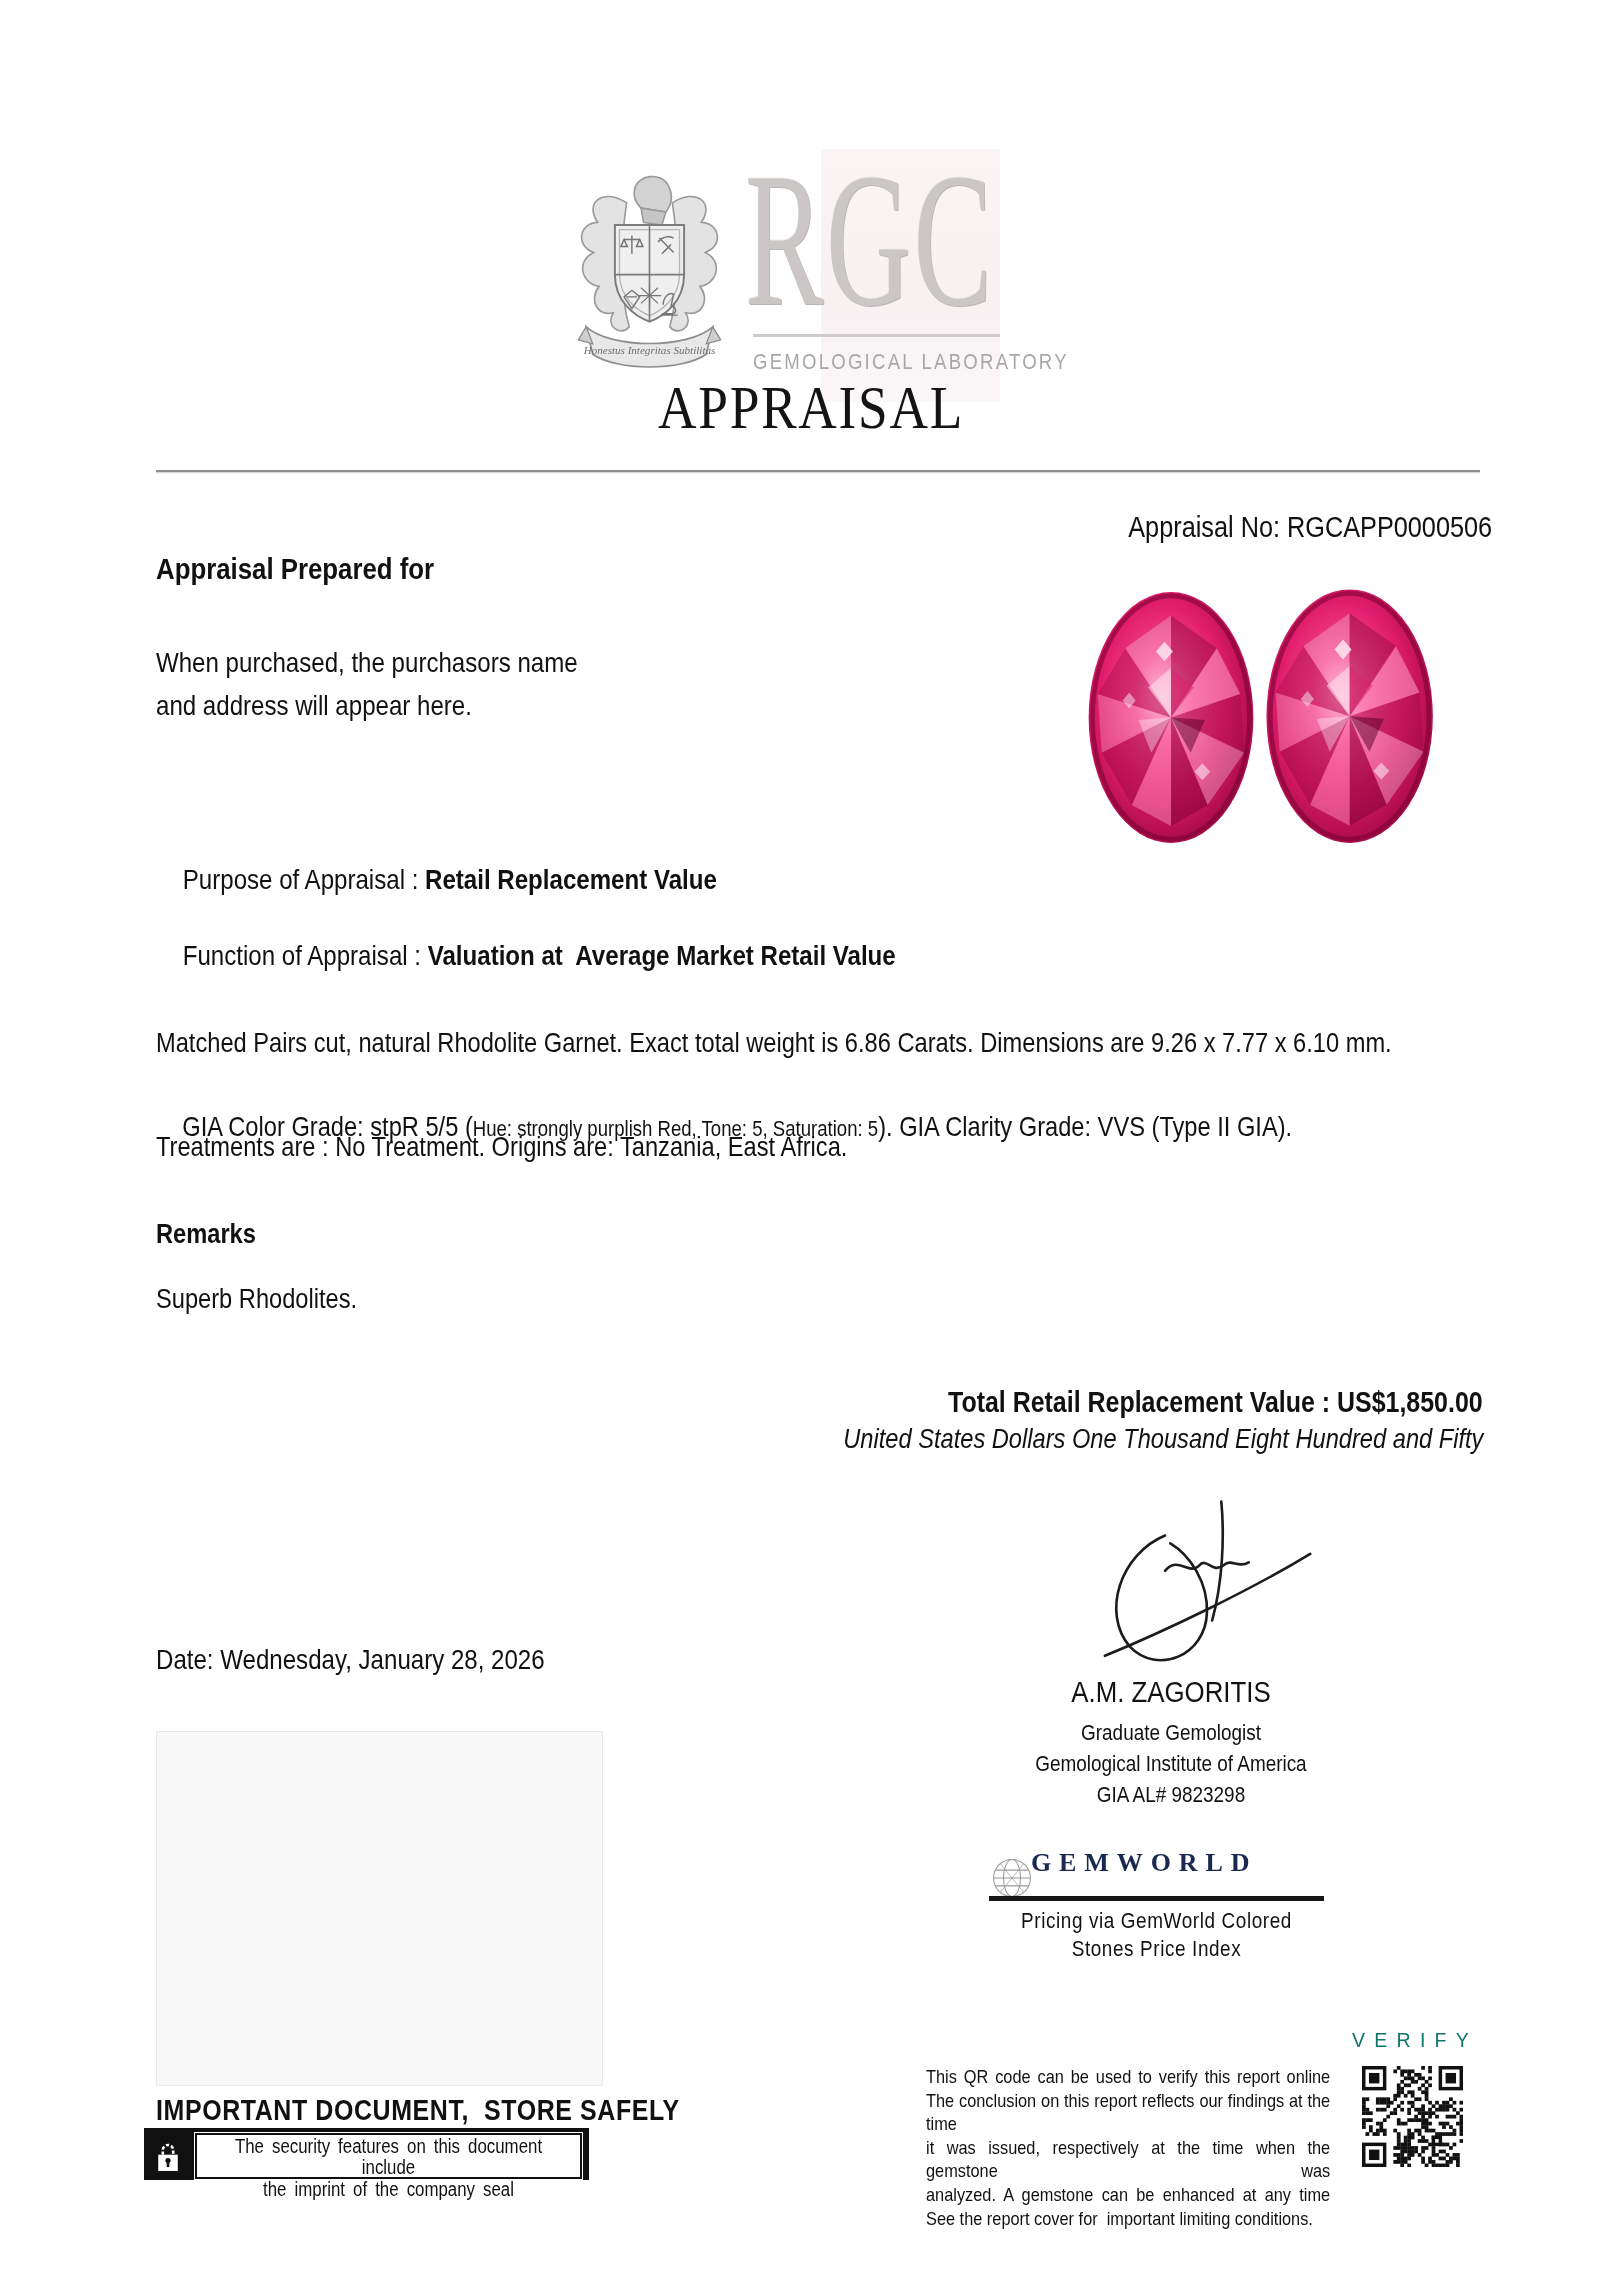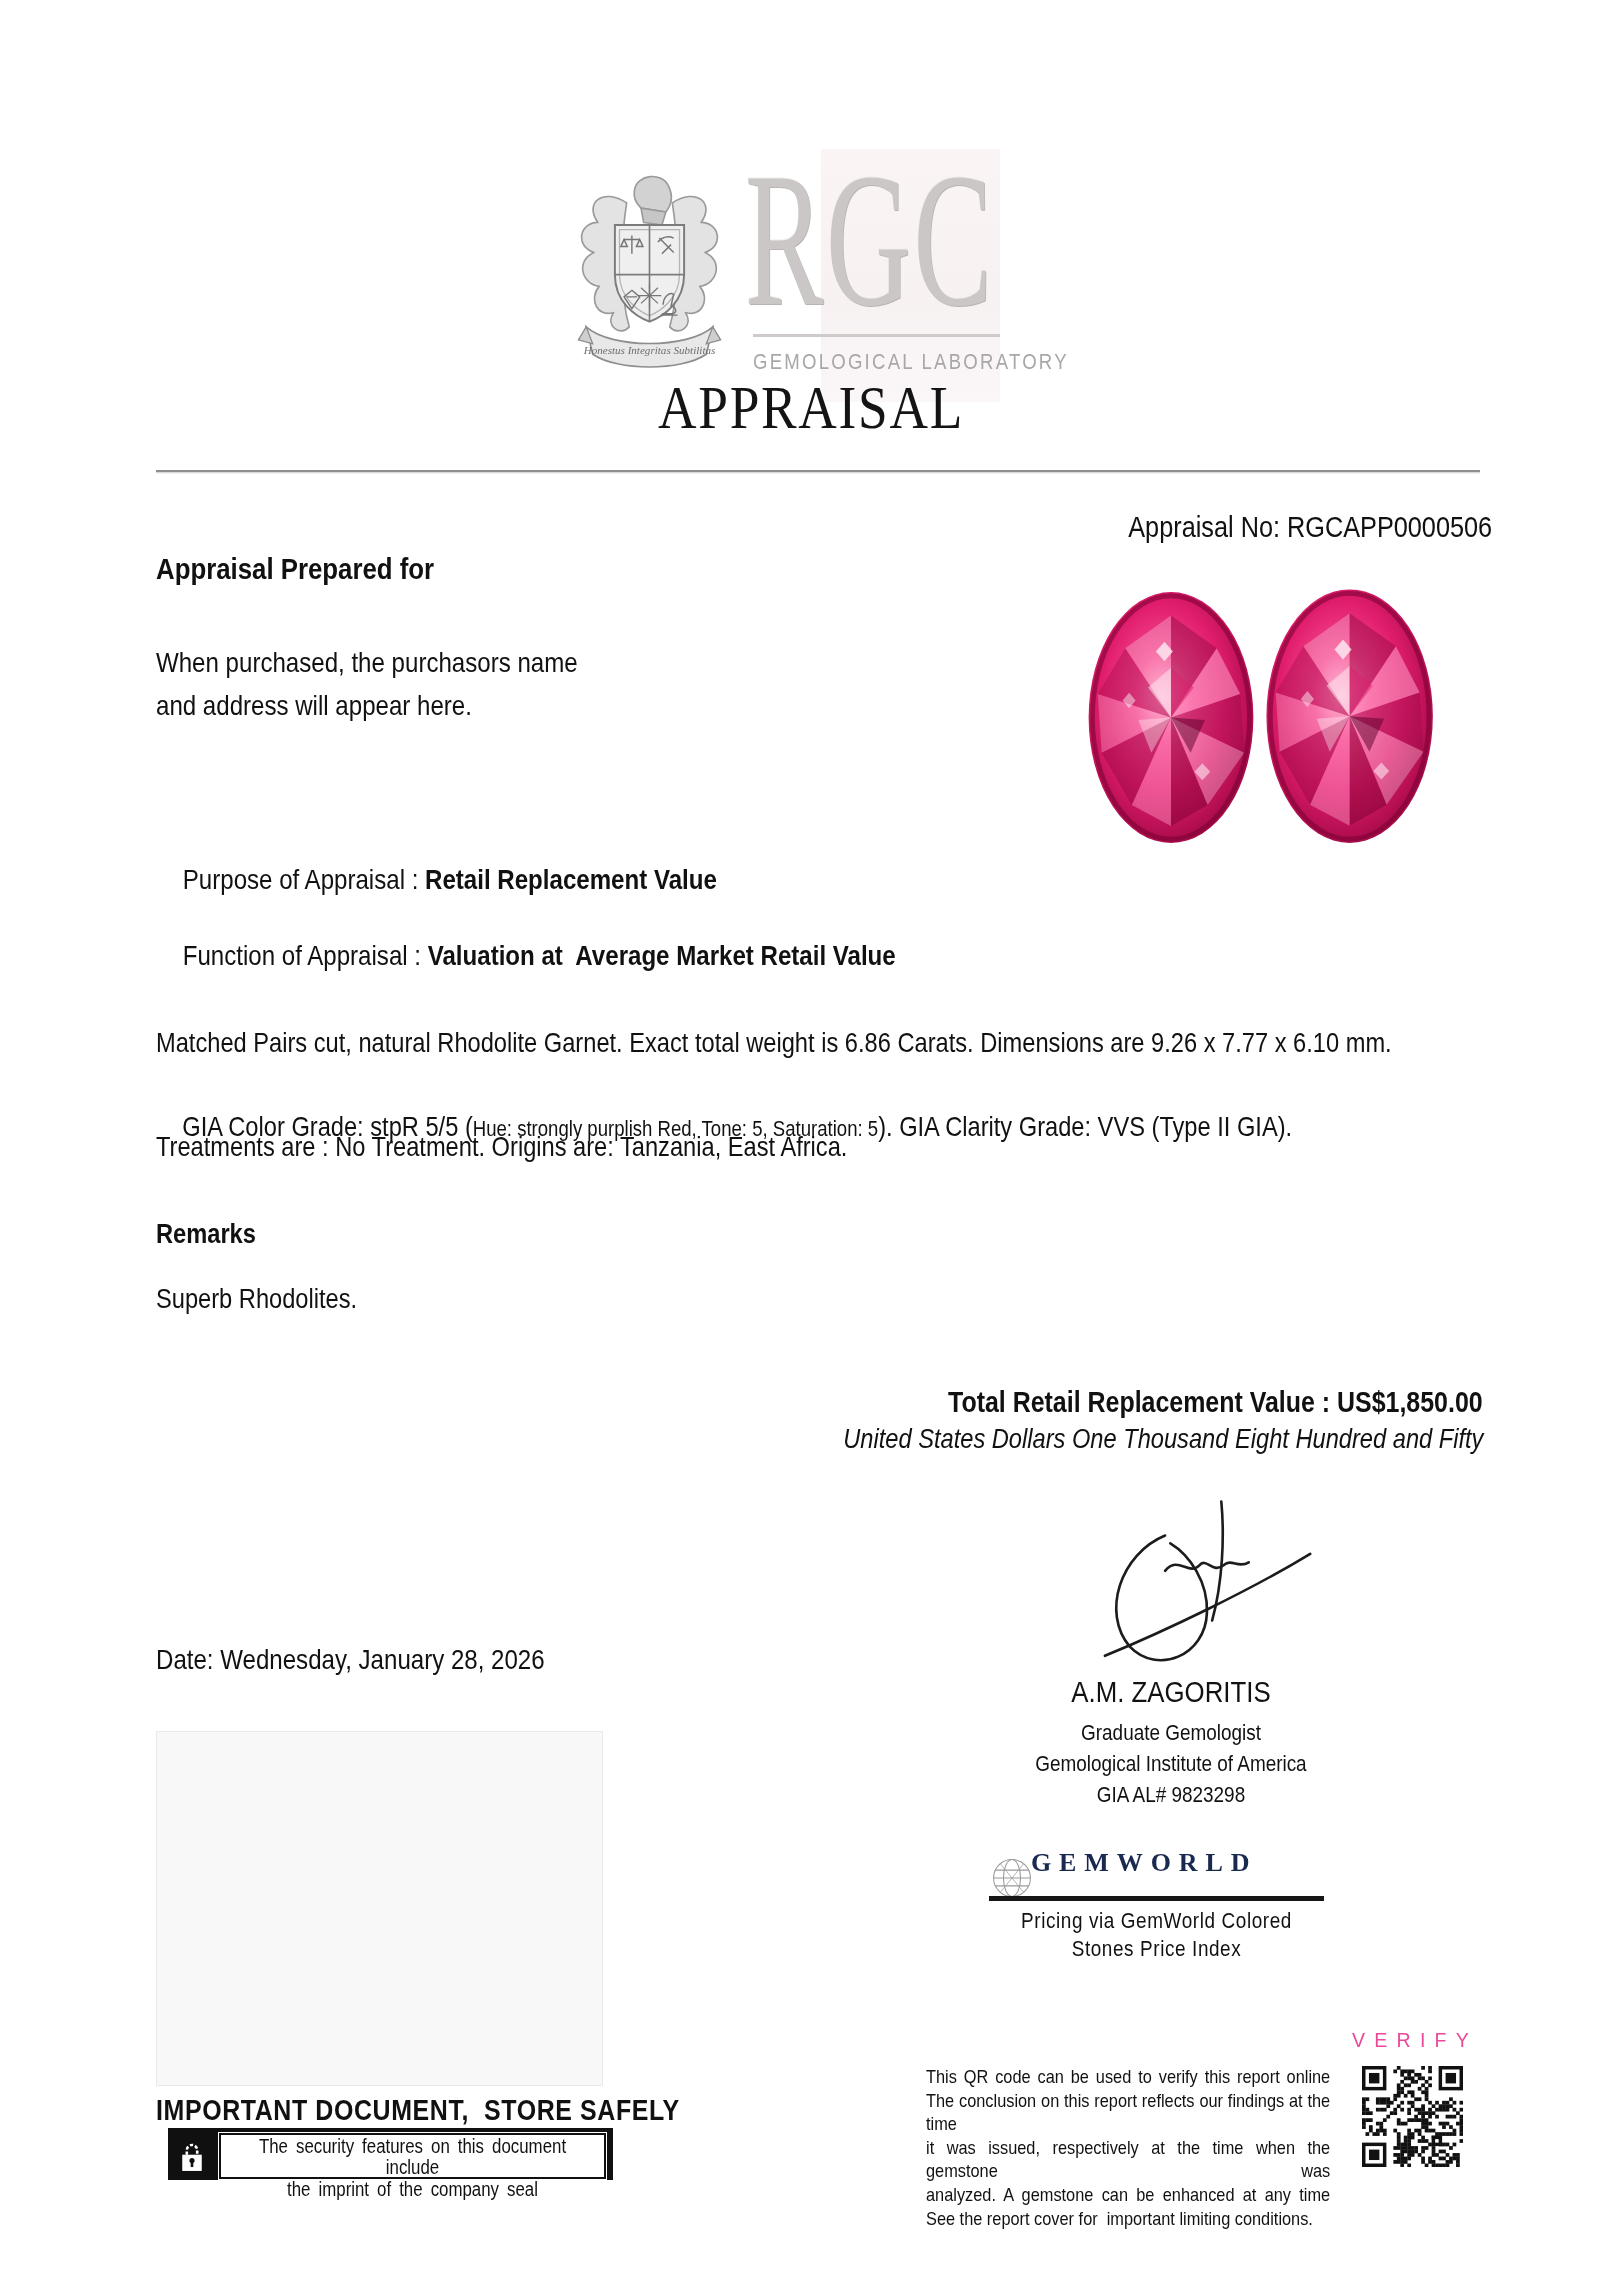--- a/index.html
+++ b/index.html
@@ -23,21 +23,21 @@
   .body42{font-size:27.5px;}
   .small33{font-size:21.6px;}
   .h-bold{font-size:30px;font-weight:bold;}
   .right-val{font-size:29px;font-weight:bold;}
   .right-words{font-size:27.5px;font-style:italic;}
   .sig-name{font-size:30px;}
   .sig-sub{font-size:22px;}
   .gw-brand{font-family:"Liberation Serif","DejaVu Serif",serif;font-size:26px;font-weight:bold;
             letter-spacing:7.9px;color:#1a2950;}
   .gw-line{font-size:22px;letter-spacing:0.7px;}
-  .verify{font-size:19.6px;letter-spacing:9.2px;color:#ec4899;}
+  .verify{font-size:19.6px;letter-spacing:9.2px;color:#0f766e;}
   .qr-text-line{font-size:19px;line-height:23.6px;text-align:justify;text-align-last:justify;}
   .qr-text-line.last{text-align-last:left;}
   .important{font-size:29px;font-weight:bold;letter-spacing:0.7px;}
   .banner{background:#101010;}
   .banner-box{position:absolute;left:51px;top:5.2px;width:383px;height:42px;background:#fff;
               border:2px solid #101010;outline:1.3px solid #fff;}
   .banner-line{font-size:19.6px;line-height:21.6px;word-spacing:3.9px;text-align:center;}
   .graybox{background:#f8f8f8;border:0.7px solid #e9e9e9;}
   .logo-tint{background:linear-gradient(180deg,#faf4f5 0%,#f7f1f2 60%,#fbf7f8 100%);}
 </style>
@@ -472,21 +472,21 @@
   <div class="abs cxl" style="left:926px;top:2065px;width:470px;">
     <div class="t qr-text-line">This QR code can be used to verify this report online</div>
     <div class="t qr-text-line">The conclusion on this report reflects our findings at the time</div>
     <div class="t qr-text-line">it was issued, respectively at the time when the gemstone was</div>
     <div class="t qr-text-line">analyzed. A gemstone can be enhanced at any time</div>
     <div class="t qr-text-line last">See the report cover for  important limiting conditions.</div>
   </div>
 
   <div class="abs t important cxl" style="left:156px;top:2094px;">IMPORTANT DOCUMENT,  STORE SAFELY</div>
 
-  <div class="abs banner" style="left:168px;top:2128px;width:445px;height:52px;">
+  <div class="abs banner" style="left:144px;top:2128px;width:445px;height:52px;">
     <div class="abs" style="left:10.5px;top:11px;width:26px;height:34px;">
       <svg width="26" height="34" viewBox="0 0 40 52">
         <path d="M12,24 v-7 a8,8 0 0 1 16,0 v7" fill="none" stroke="#fff" stroke-width="4" stroke-dasharray="5,3"></path>
         <rect x="5" y="24" width="30" height="25" fill="#fff"></rect>
         <circle cx="20" cy="33" r="4" fill="#101010"></circle>
         <rect x="18" y="33" width="4" height="10" fill="#101010"></rect>
       </svg>
     </div>
     <div class="banner-box">
       <div class="t banner-line cxc" style="margin-top:0.7px;">The security features on this document  include</div>

